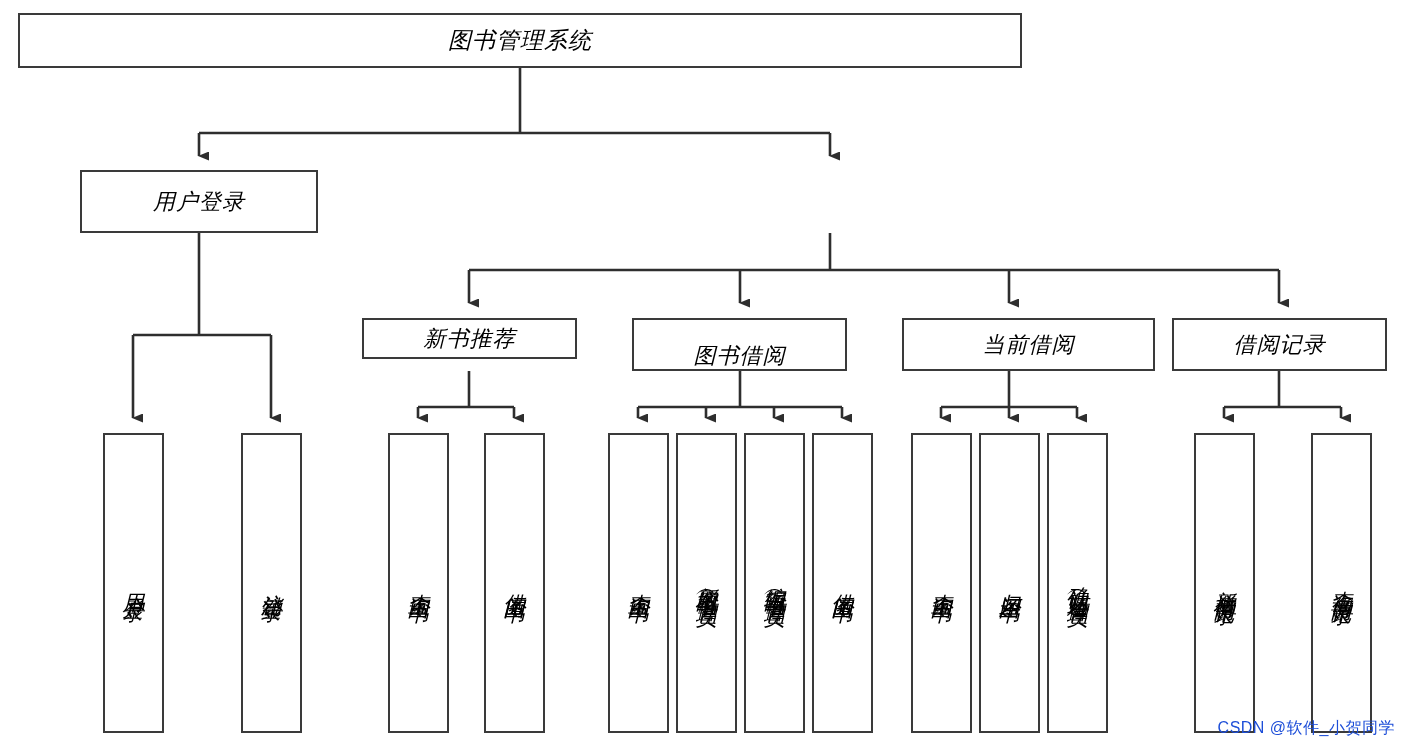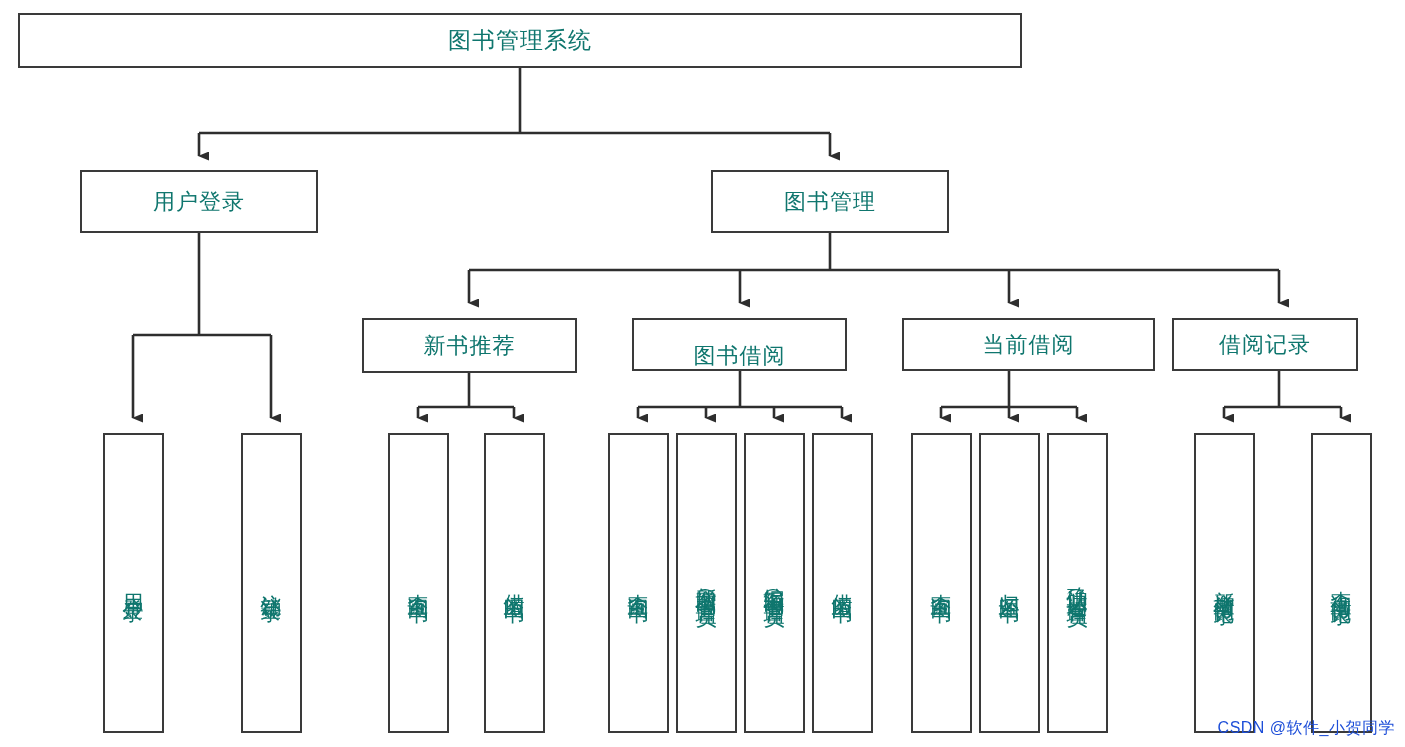--- a/index.html
+++ b/index.html
@@ -34,22 +34,23 @@
     display: flex;
     align-items: center;
     justify-content: center;
     color: #1c1c1c;
   }
   .node-label {
     font-size: 22px;
     line-height: 1.25;
     letter-spacing: 1px;
     white-space: nowrap;
-    color: #0f766e;
+    color: #000000;
     user-select: none;
+    font-style: italic;
   }
   .node-box.vertical .node-label {
     writing-mode: vertical-rl;
     text-orientation: upright;
     font-size: 21px;
     letter-spacing: 3px;
     line-height: 1.1;
   }
   .node-box.level-0 .node-label { font-size: 23px; }
   .node-box.level-1 .node-label { font-size: 22px; }
@@ -136,34 +137,31 @@
     </g>
   </svg>
 
   <div class="node-box level-0" style="left:18px; top:13px; width:1004px; height:55px;">
     <span class="node-label">图书管理系统</span>
   </div>
 
   <div class="node-box level-1" style="left:80px; top:170px; width:238px; height:63px;">
     <span class="node-label">用户登录</span>
   </div>
-  <div class="node-box level-1" style="left:711px; top:170px; width:238px; height:63px;">
-    <span class="node-label">图书管理</span>
-  </div>
-
-  <div class="node-box level-2" style="left:362px; top:318px; width:215px; height:55px;align-items:center;">
+
+  <div class="node-box level-2" style="left:362px; top:318px; width:215px; height:41px;align-items:center;">
     <span class="node-label">新书推荐</span>
   </div>
   <div class="node-box level-2" style="left:632px; top:318px; width:215px; height:53px;align-items:flex-end;">
     <span class="node-label">图书借阅</span>
   </div>
   <div class="node-box level-2" style="left:902px; top:318px; width:253px; height:53px;">
     <span class="node-label">当前借阅</span>
   </div>
-  <div class="node-box level-2" style="left:1172px; top:318px; width:186px; height:53px;align-items:center;">
+  <div class="node-box level-2" style="left:1172px; top:318px; width:215px; height:53px;align-items:center;">
     <span class="node-label">借阅记录</span>
   </div>
 
   <div class="node-box vertical" style="left:103px; top:433px; width:61px; height:300px;">
     <span class="node-label">用户登录</span>
   </div>
   <div class="node-box vertical" style="left:241px; top:433px; width:61px; height:300px;">
     <span class="node-label">注销登录</span>
   </div>
 

